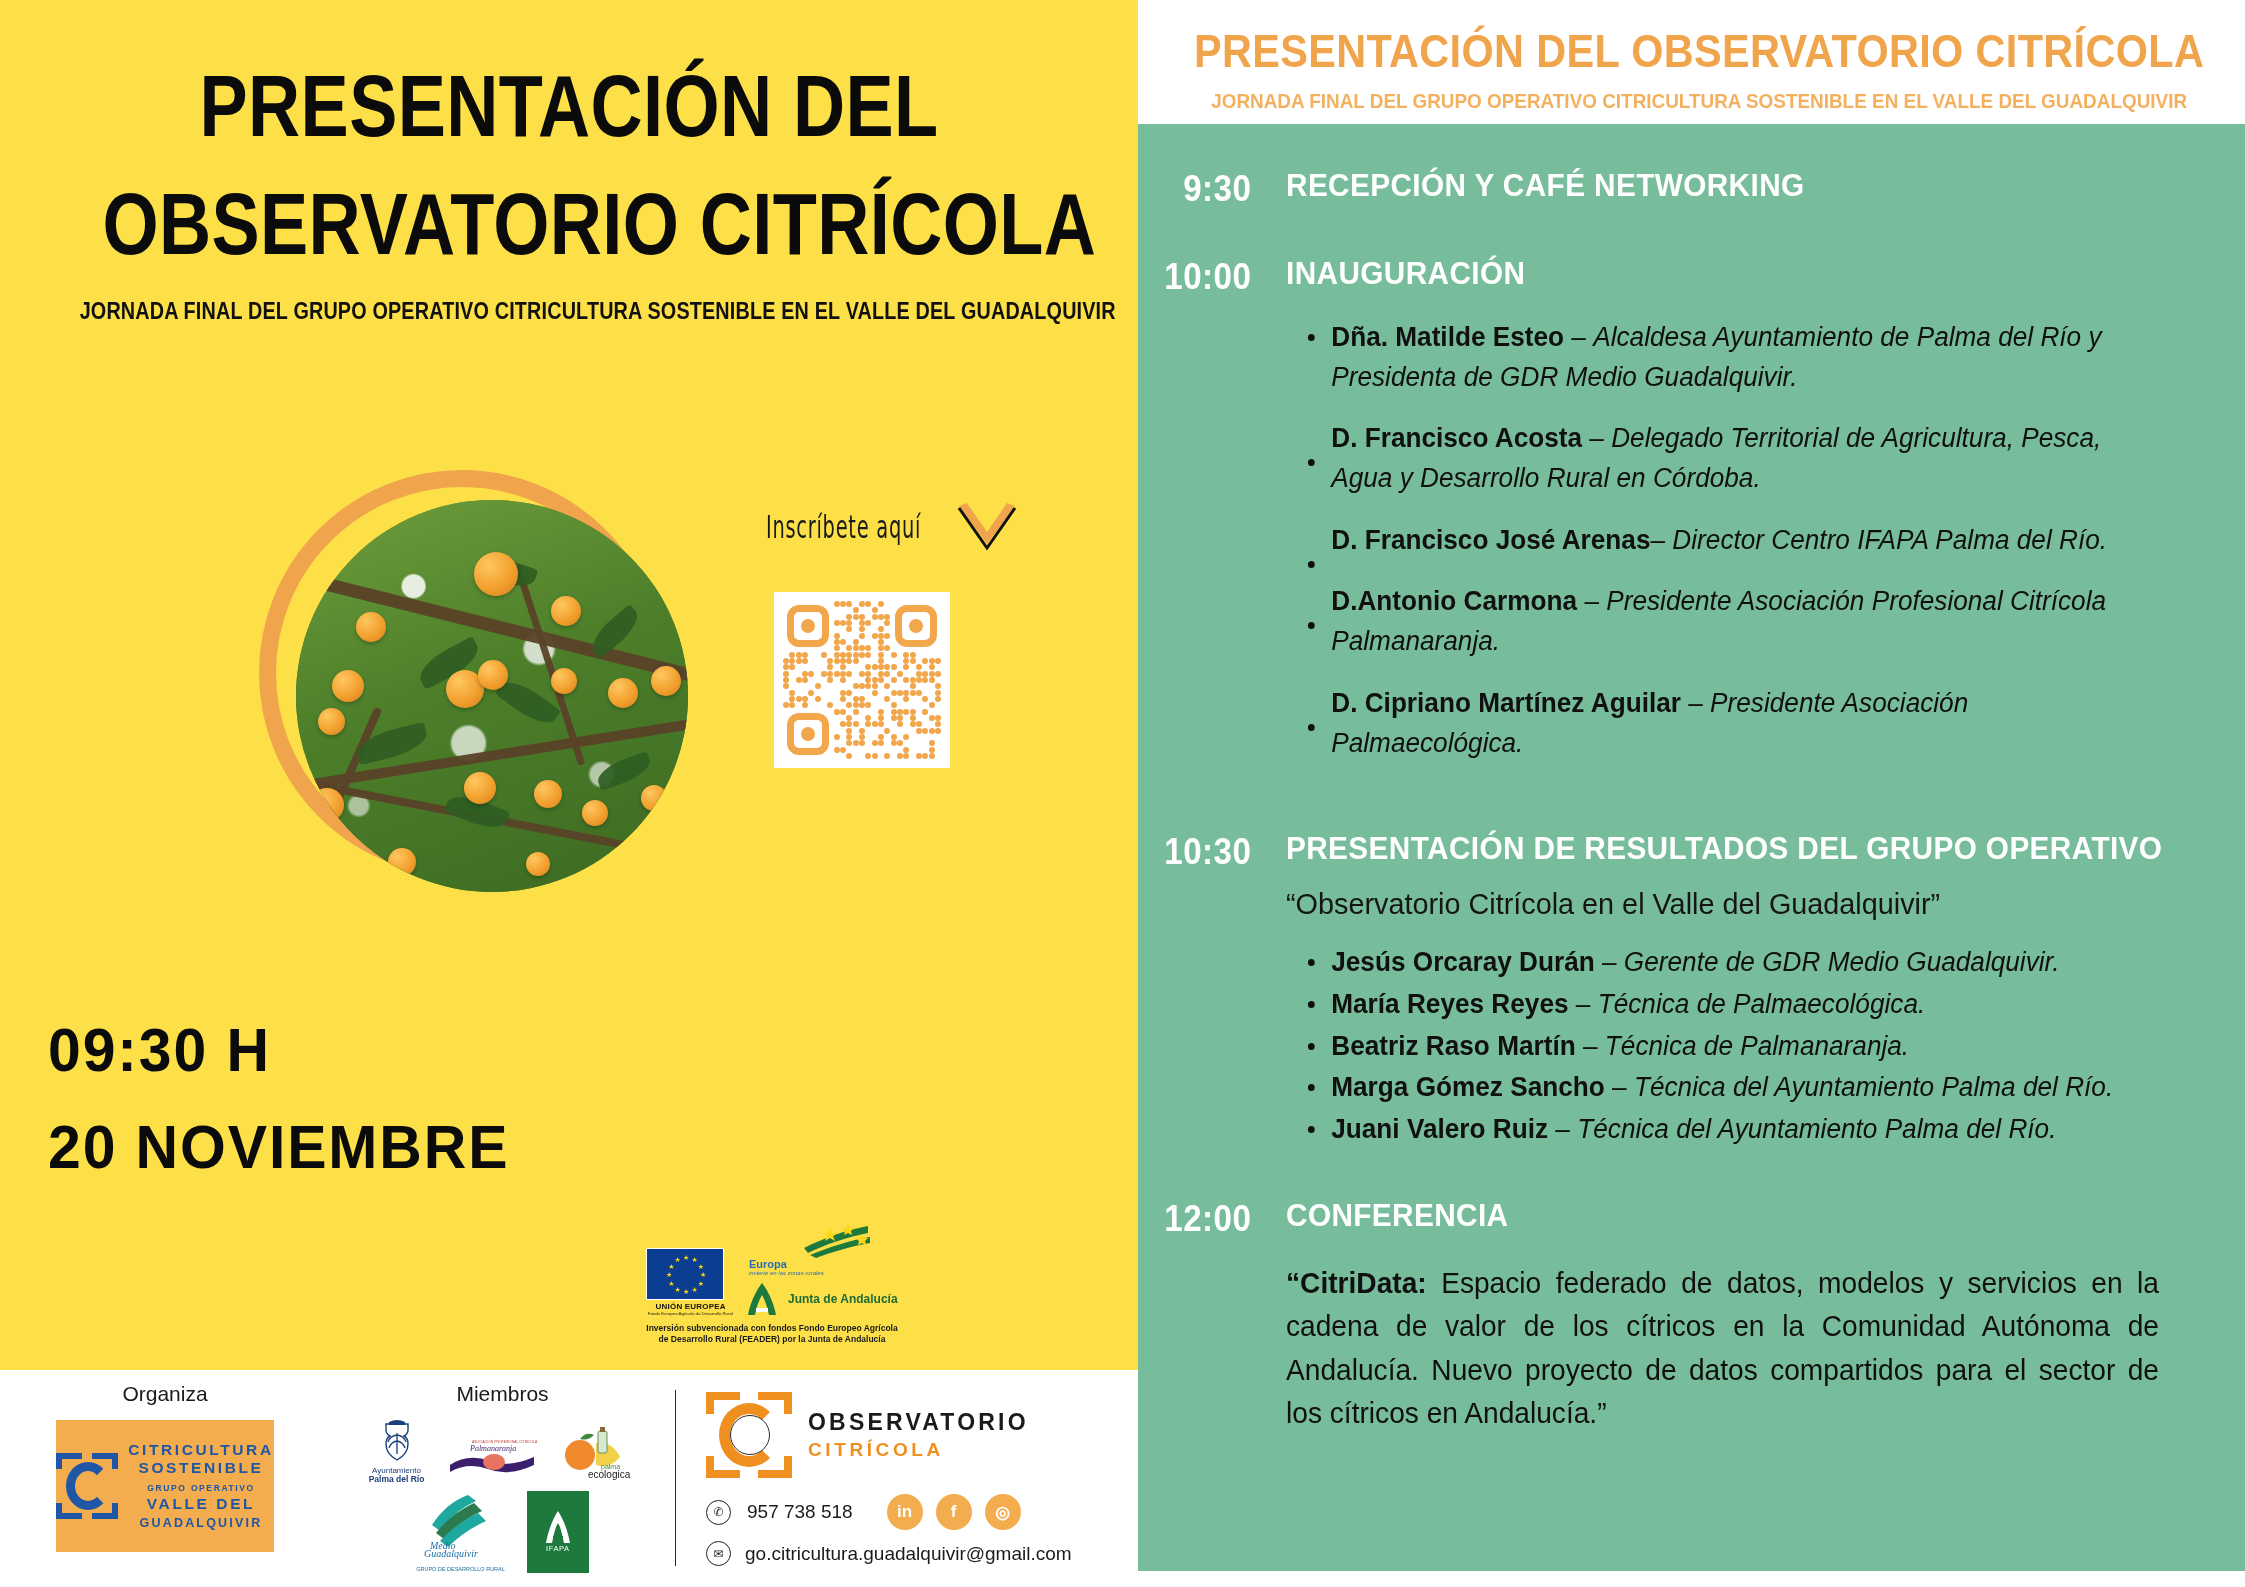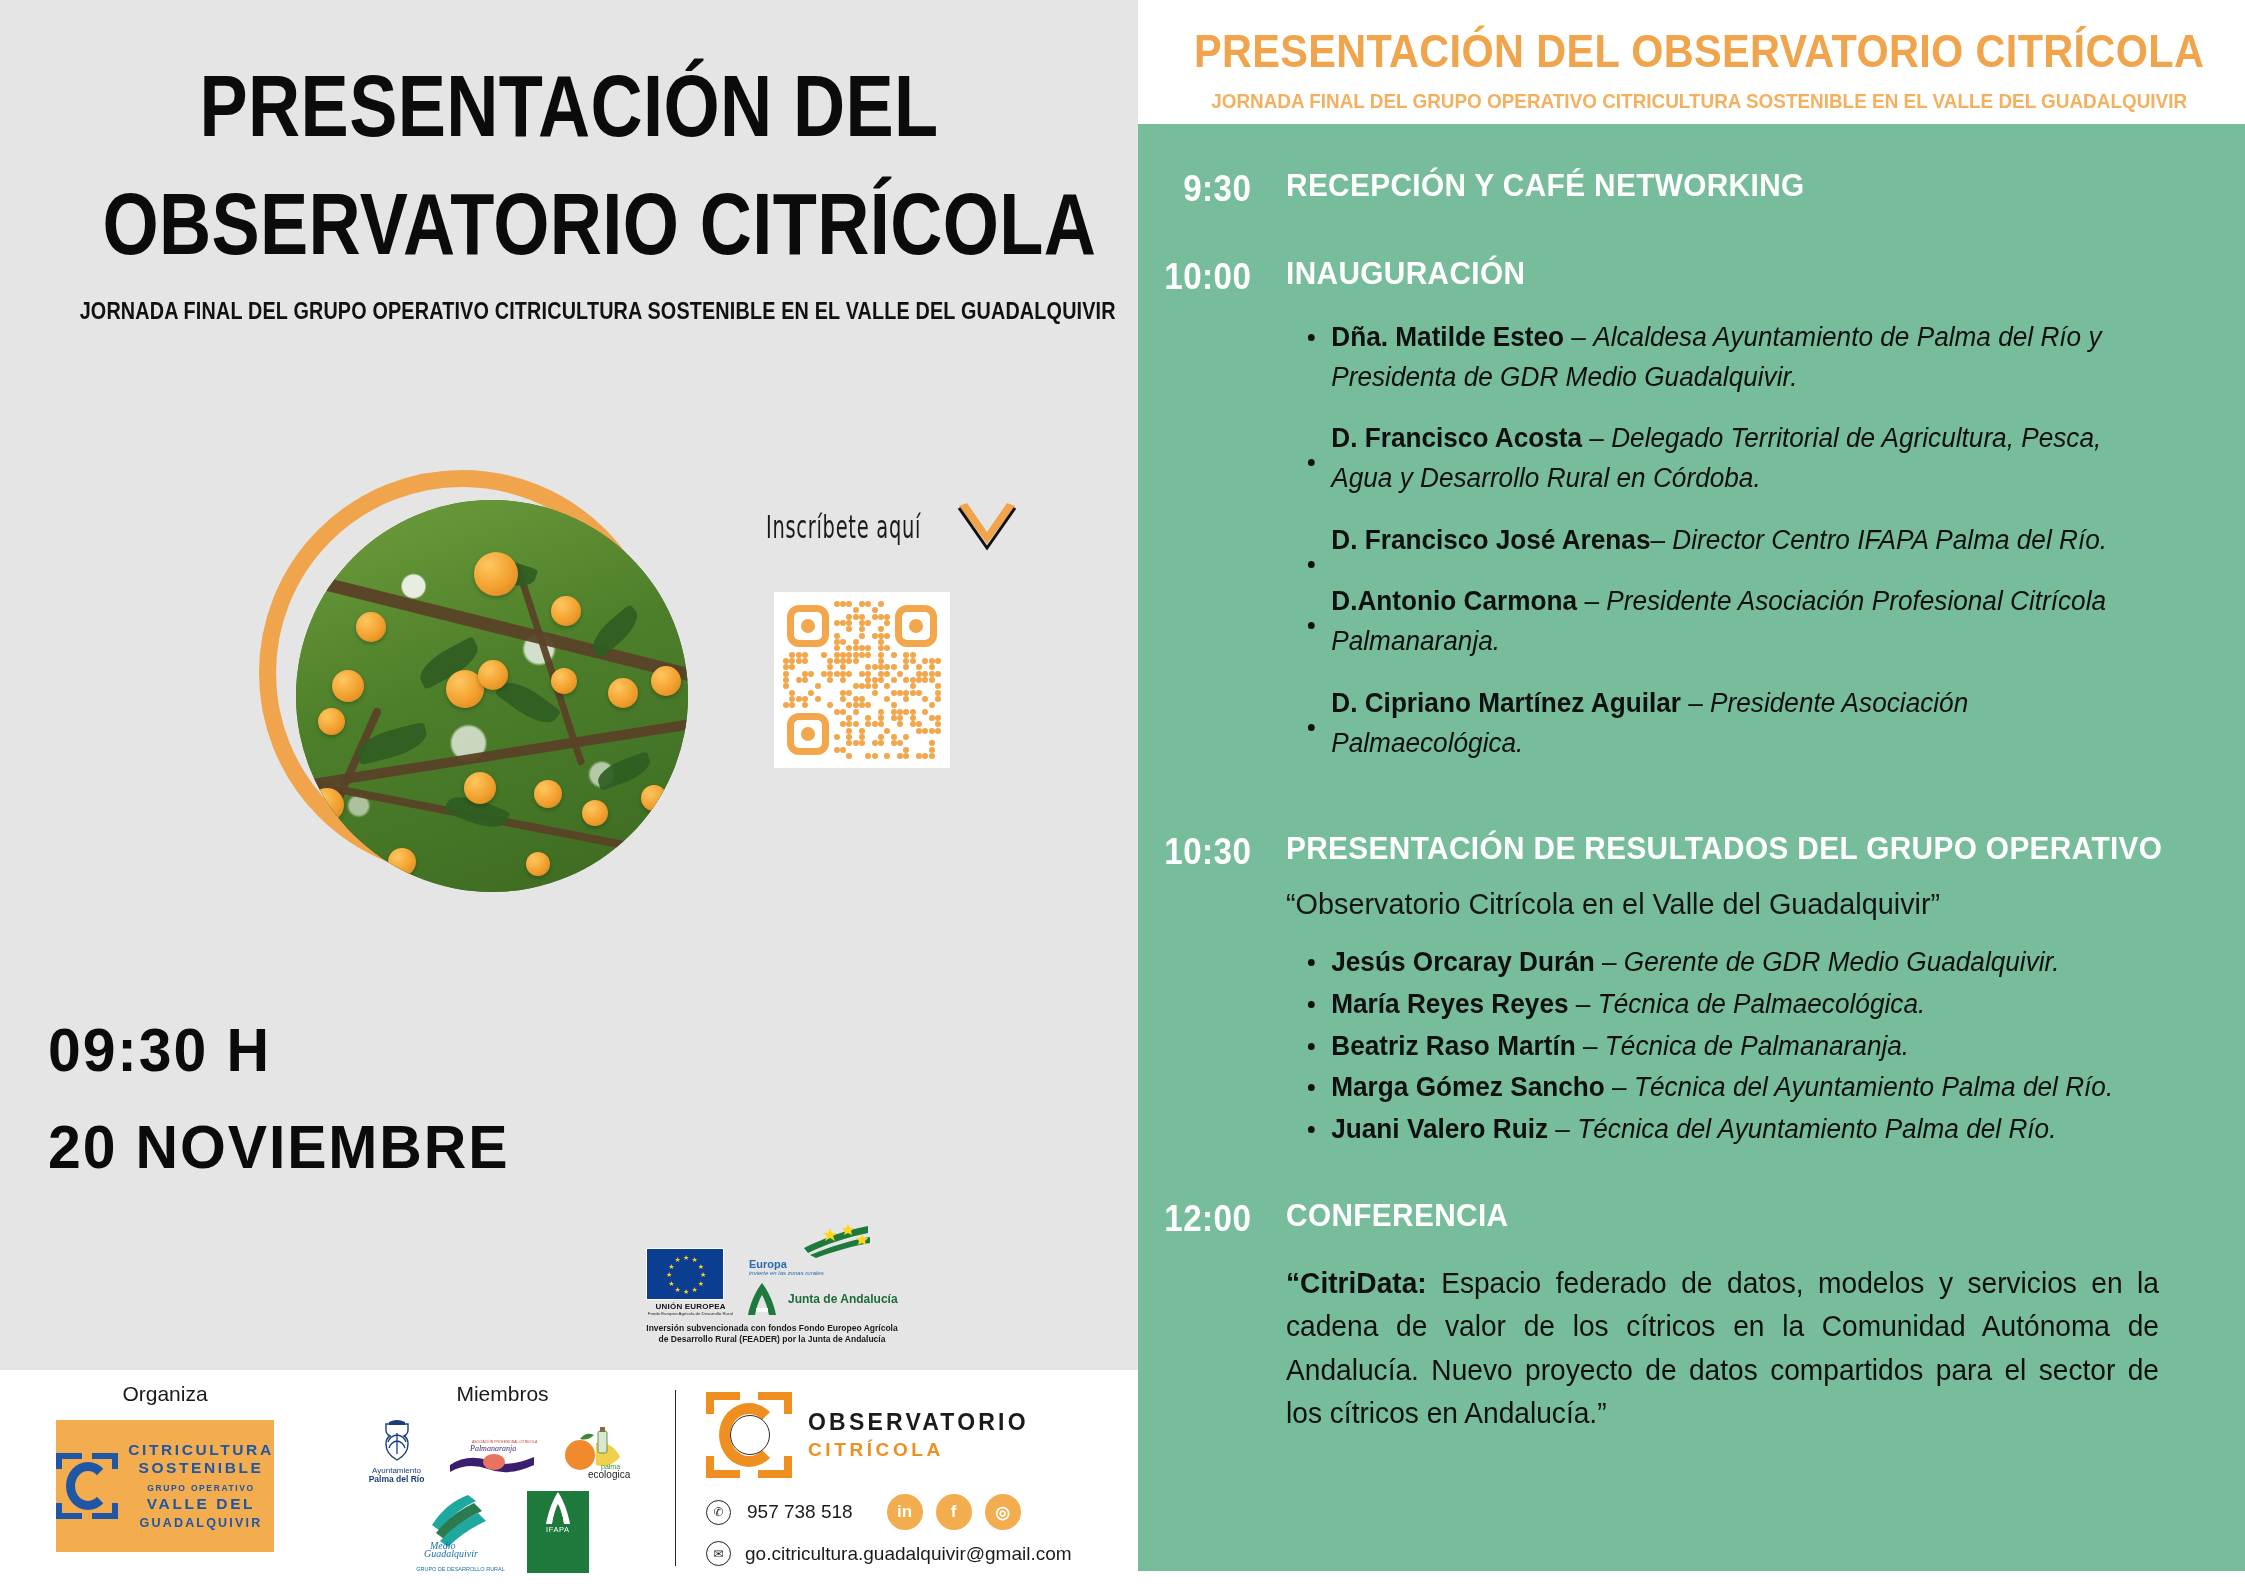--- a/index.html
+++ b/index.html
@@ -9,21 +9,21 @@
     background: #ffffff;
     overflow: hidden;
   }
   .page { position: relative; width: 2245px; height: 1587px; display: flex; }
 
   
   .poster {
     position: relative;
     width: 1138px;
     height: 1587px;
-    background: #e5e5e5;
+    background: #fde047;
     overflow: hidden;
     flex: 0 0 1138px;
   }
   .poster-body { position: relative; width: 100%; height: 1370px; }
 
   .title-block { padding-top: 62px; text-align: center; }
   .title-line {
     font-family: "Liberation Sans Narrow", "Liberation Sans", sans-serif;
     font-weight: 700;
     color: #0b0b0b;
@@ -255,21 +255,21 @@
   .m-row2 { display: flex; justify-content: center; align-items: flex-start; gap: 22px; margin-top: 6px; }
   .m-item { text-align: center; }
   .m-cap { font-size: 8px; color: #1a3e7a; line-height: 1.15; }
   .m-cap b { display: block; font-size: 8.5px; }
   .ayto-shield { width: 34px; height: 42px; margin: 0 auto; position: relative; }
   .palmanaranja { width: 92px; height: 46px; position: relative; }
   .ecologica { width: 76px; height: 56px; position: relative; }
   .medio-g { width: 88px; height: 70px; position: relative; }
   .ifapa-box {
     width: 62px; height: 82px; background: #1e7a3c;
-    display: flex; flex-direction: column; align-items: center; justify-content: flex-start; gap: 0;
+    display: flex; flex-direction: column; align-items: center; justify-content: center; gap: 0;
   }
   .ifapa-a { width: 26px; height: 34px; position: relative; }
   .ifapa-cap { font-size: 7.5px; color: #fff; letter-spacing: .6px; }
 
   .f-divider { width: 1px; height: 176px; background: #2a2a2a; margin-top: 20px; }
 
   .f-obs { flex: 1; padding: 22px 0 0 30px; }
   .obs-logo-row { display: flex; align-items: center; gap: 16px; }
   .obs-mark { position: relative; width: 86px; height: 86px; flex: 0 0 86px; }
   .obs-mark .brk { position: absolute; background: #ef8f1f; }

